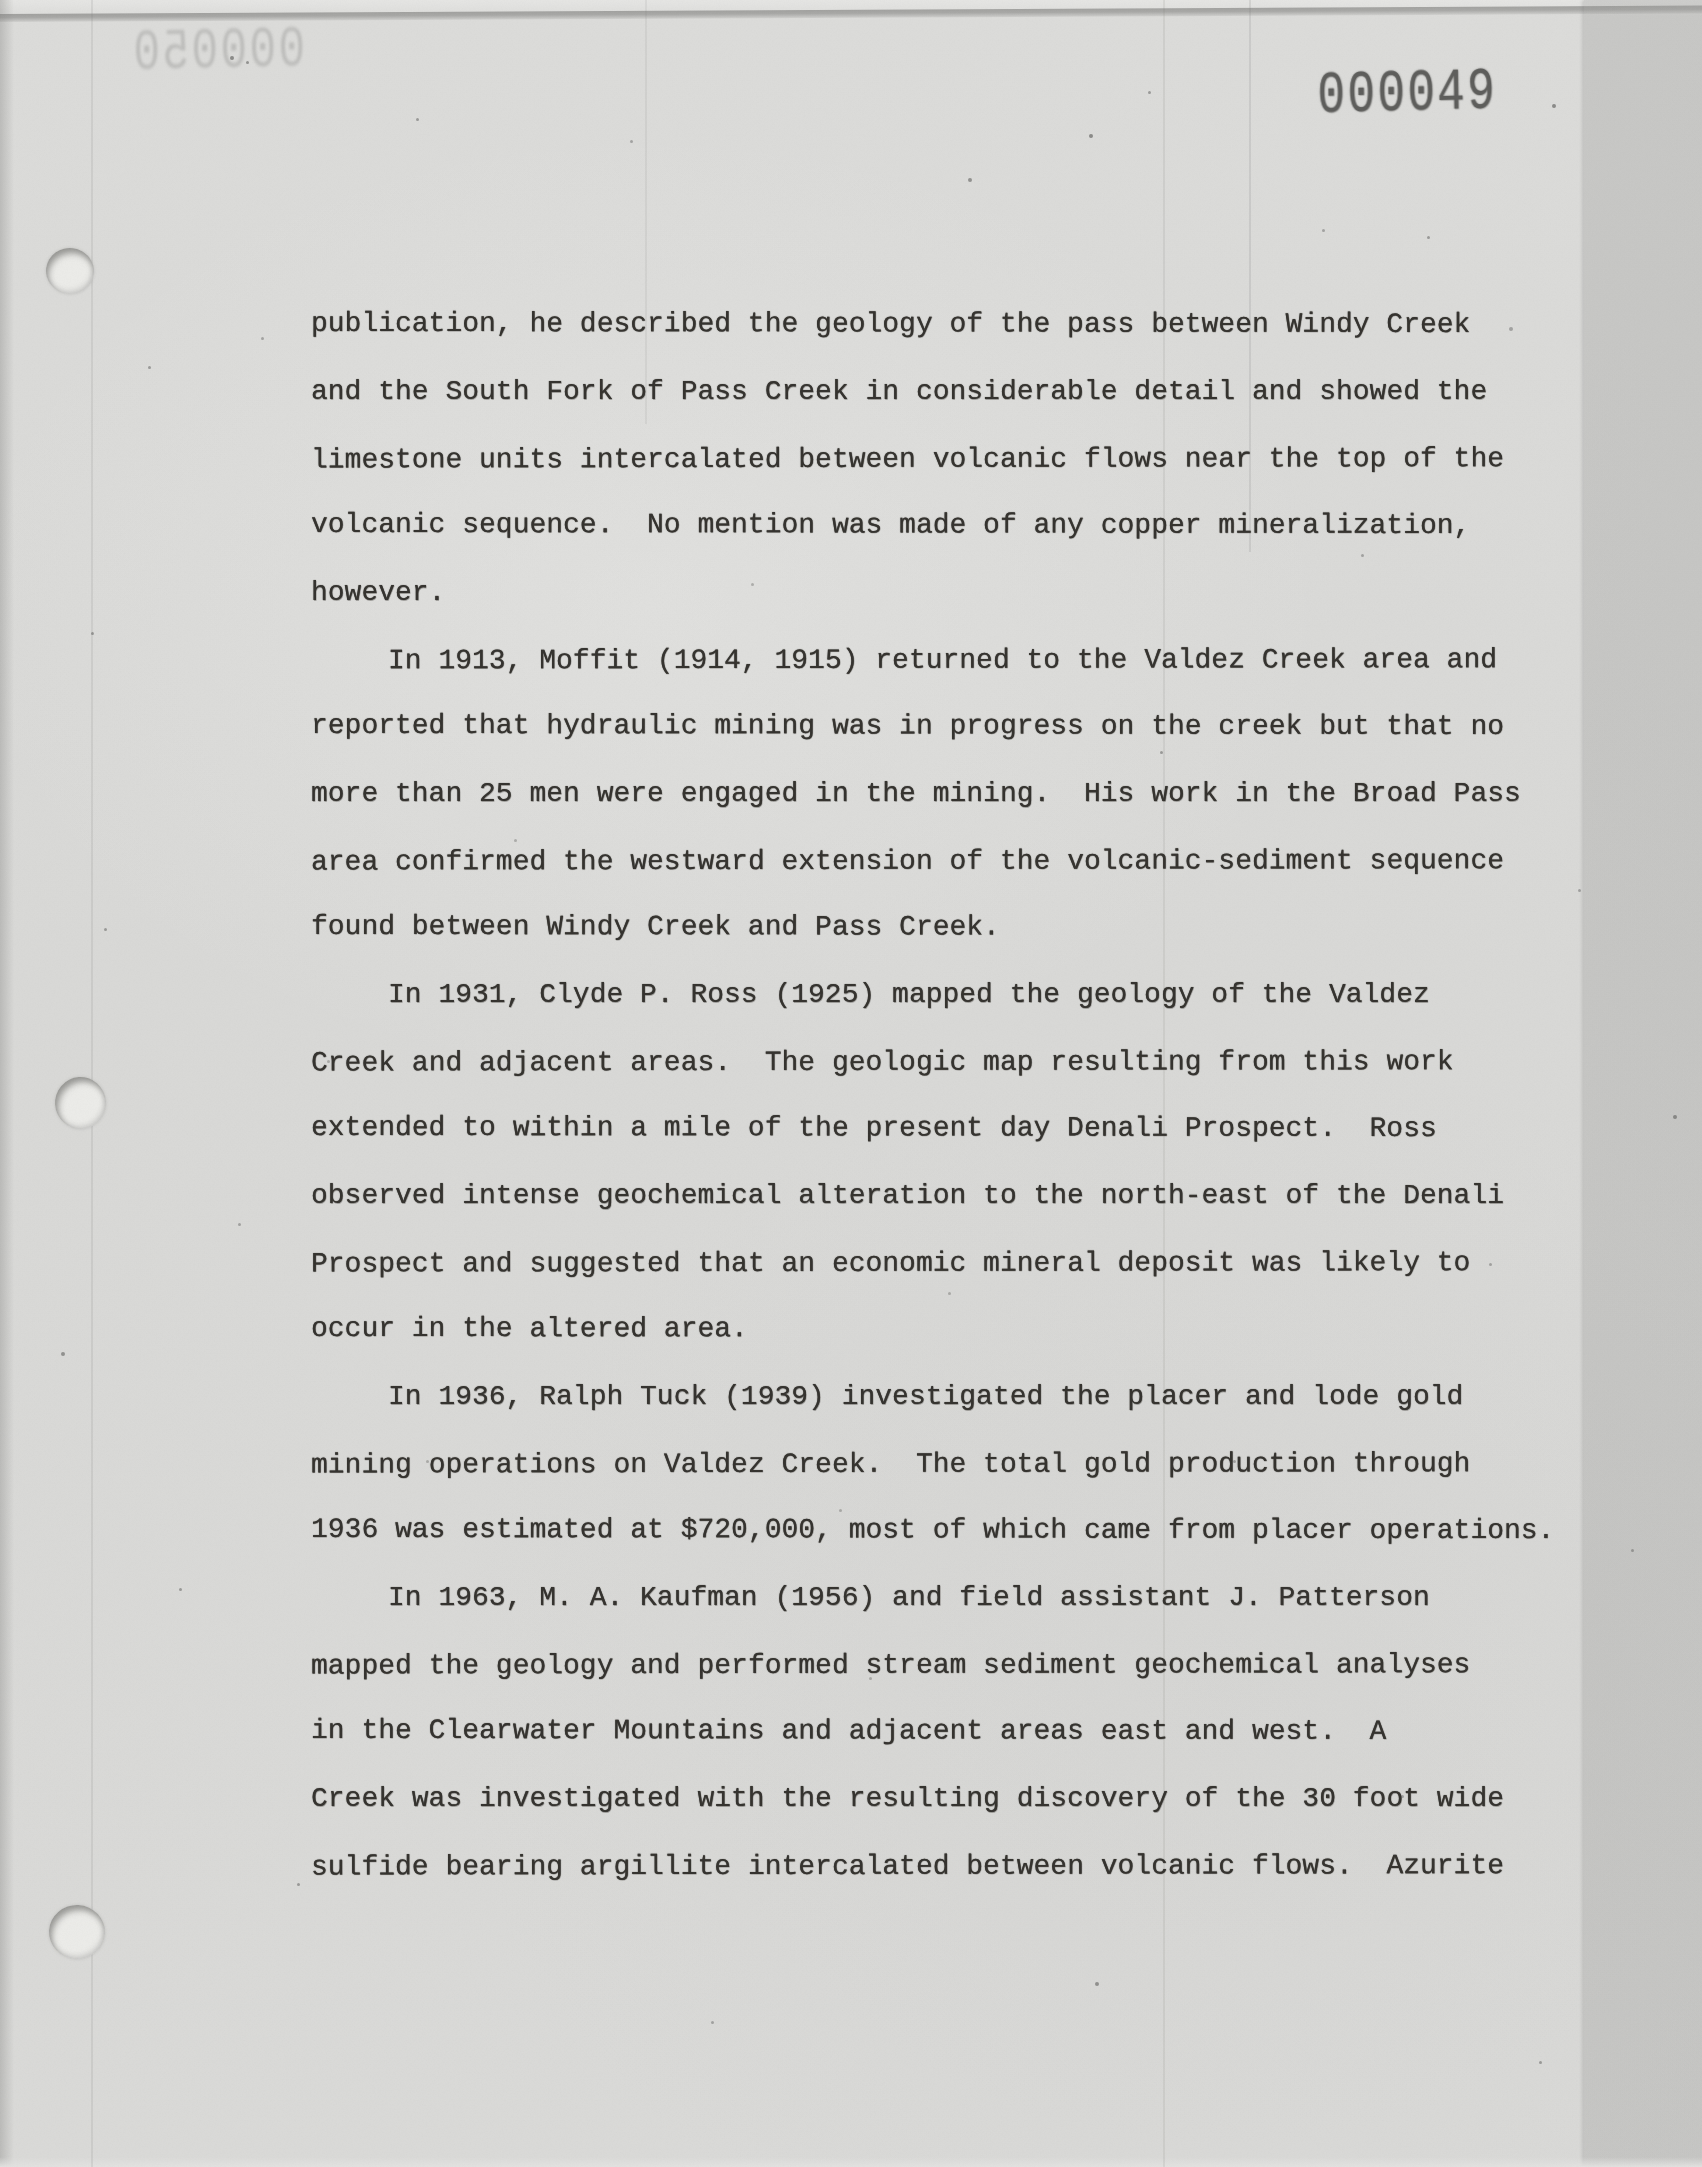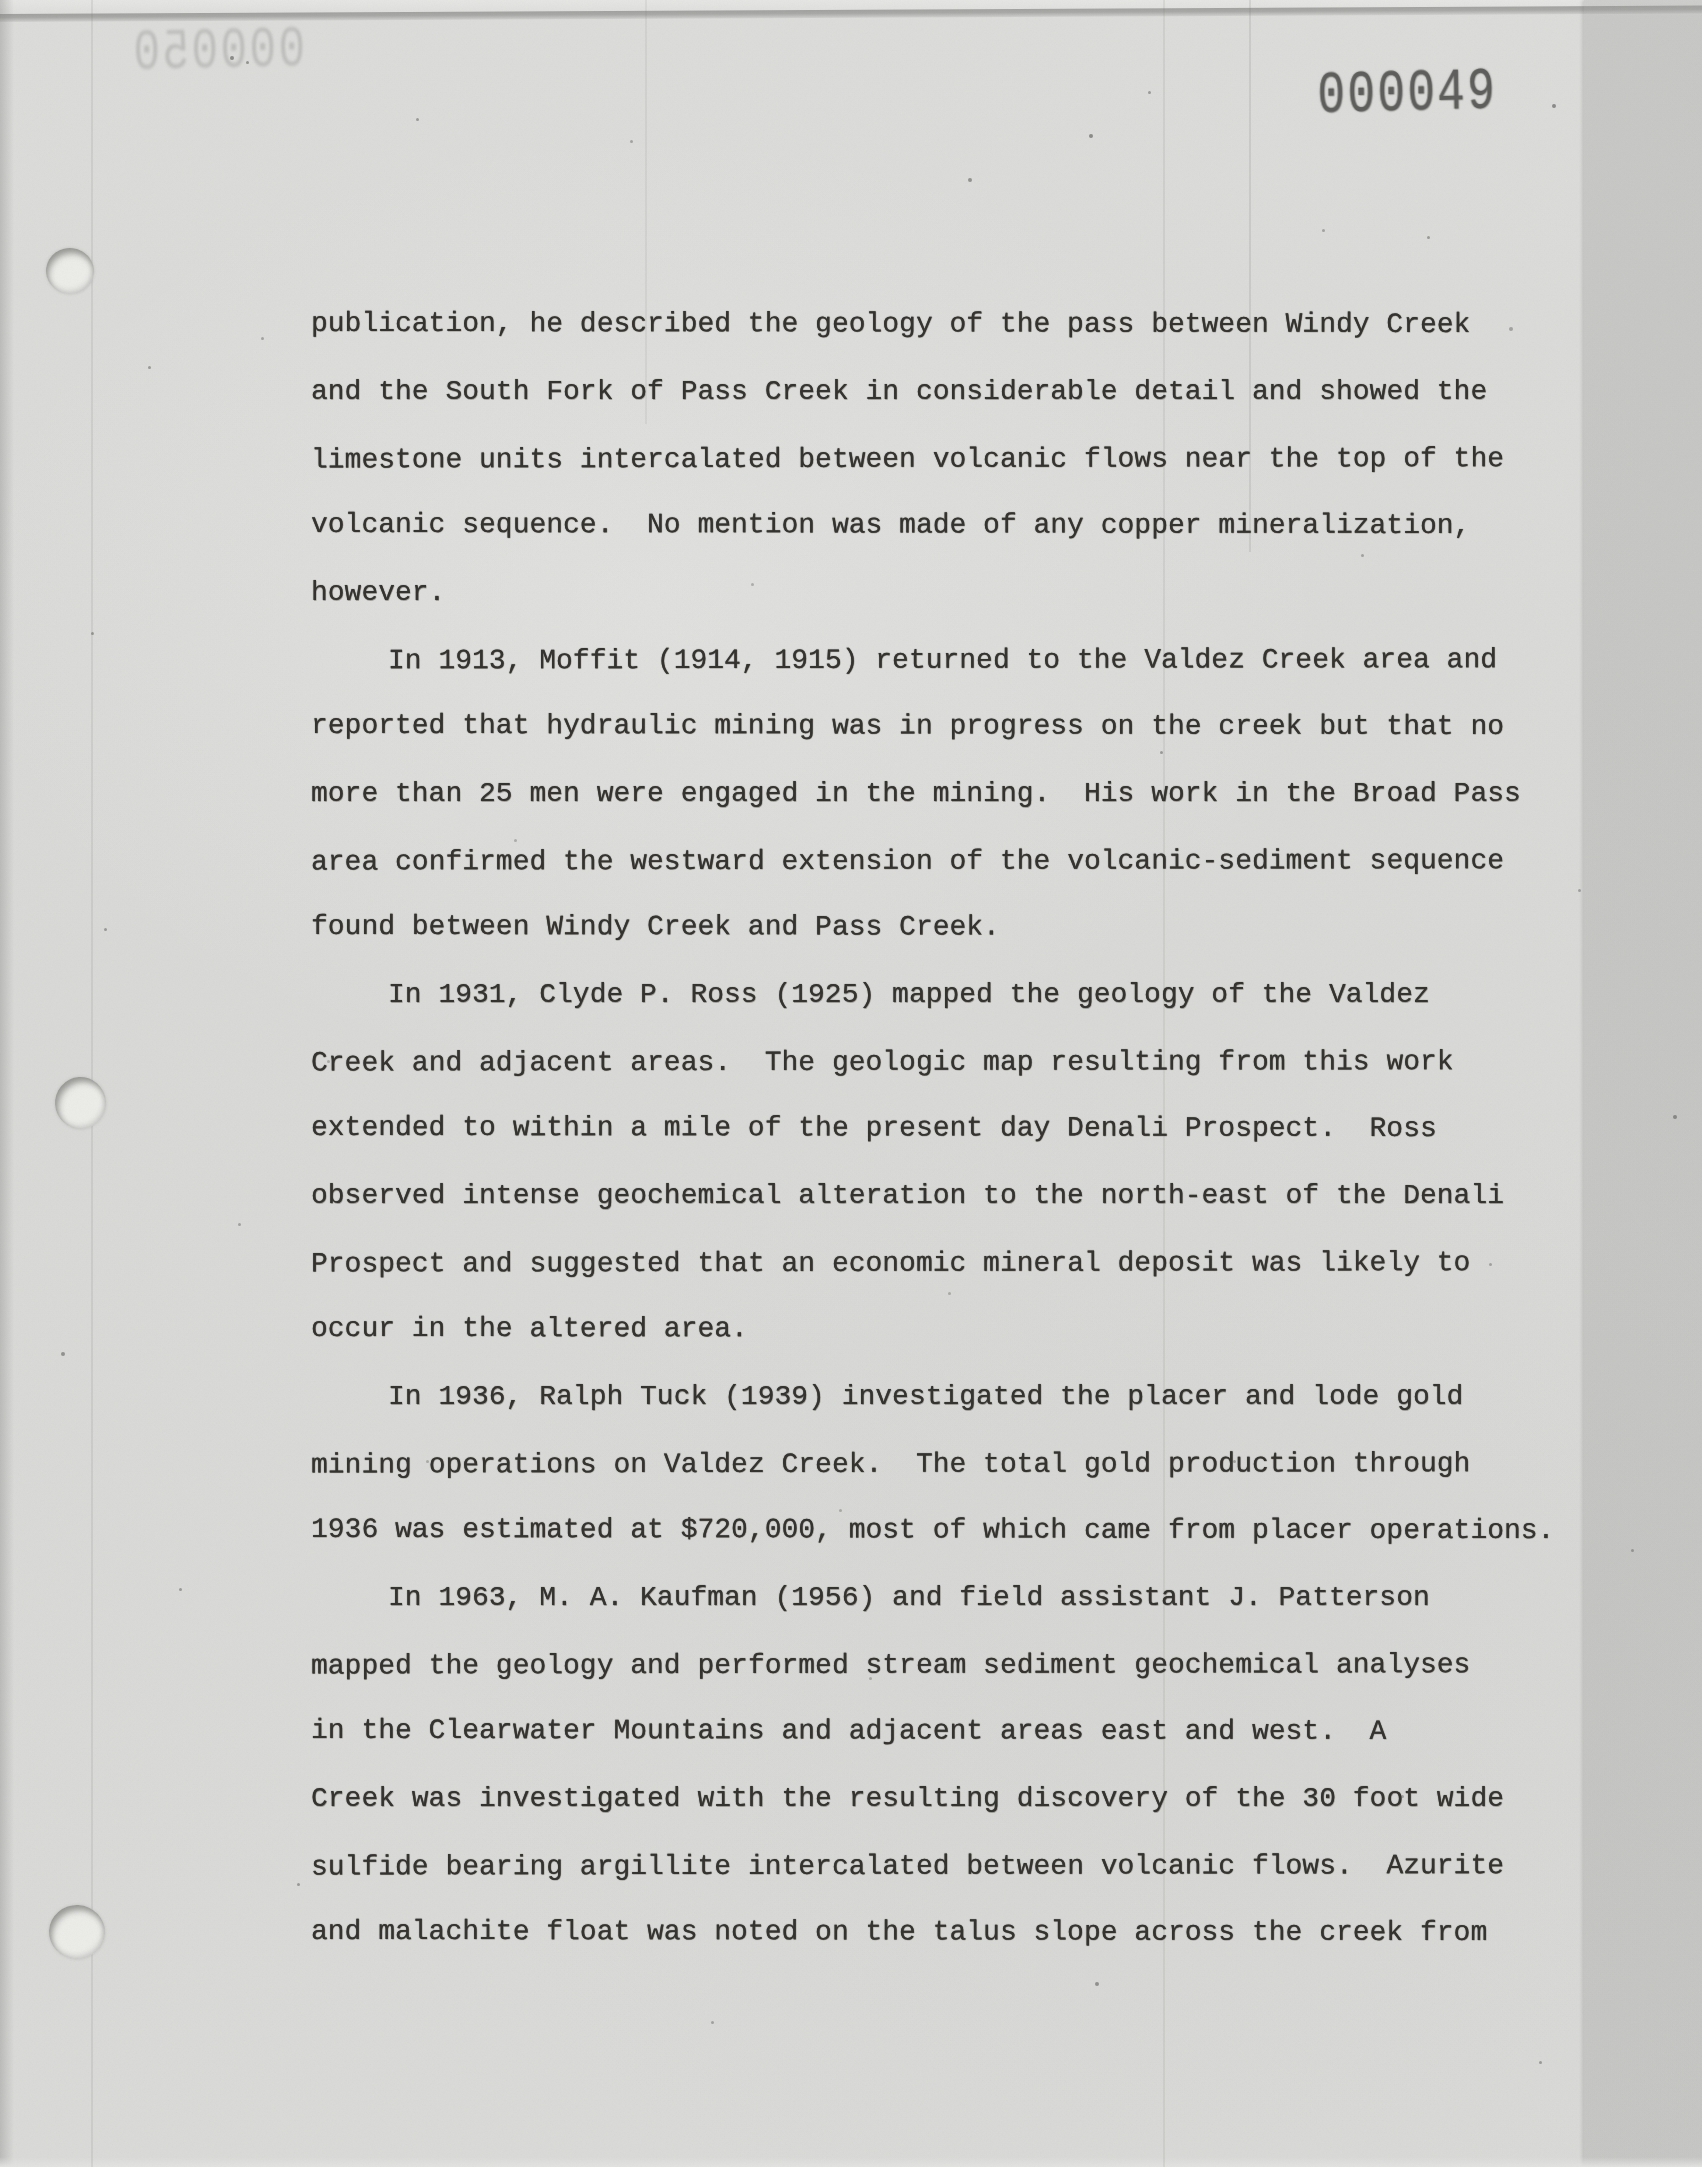--- a/index.html
+++ b/index.html
@@ -129,21 +129,20 @@
       <div class="line">Prospect and suggested that an economic mineral deposit was likely to</div>
       <div class="line">occur in the altered area.</div>
       <div class="line indent">In 1936, Ralph Tuck (1939) investigated the placer and lode gold</div>
       <div class="line">mining operations on Valdez Creek.  The total gold production through</div>
       <div class="line">1936 was estimated at $720,000, most of which came from placer operations.</div>
       <div class="line indent">In 1963, M. A. Kaufman (1956) and field assistant J. Patterson</div>
       <div class="line">mapped the geology and performed stream sediment geochemical analyses</div>
       <div class="line">in the Clearwater Mountains and adjacent areas east and west.  A</div>
       <div class="line">Creek was investigated with the resulting discovery of the 30 foot wide</div>
       <div class="line">sulfide bearing argillite intercalated between volcanic flows.  Azurite</div>
-      <div class="line">and malachite float was noted on the talus slope across the creek from</div>
     </div>
 
   <div id="specks">
       <div class="speck" style="left: 230px; top: 56px; width: 3.9px; height: 3.9px; opacity: 0.5;"></div>
       <div class="speck" style="left: 416px; top: 118px; width: 3px; height: 3px; opacity: 0.4;"></div>
       <div class="speck" style="left: 630px; top: 140px; width: 3px; height: 3px; opacity: 0.35;"></div>
       <div class="speck" style="left: 968px; top: 178px; width: 3.9px; height: 3.9px; opacity: 0.45;"></div>
       <div class="speck" style="left: 1148px; top: 91px; width: 3px; height: 3px; opacity: 0.4;"></div>
       <div class="speck" style="left: 1552px; top: 104px; width: 3.9px; height: 3.9px; opacity: 0.5;"></div>
       <div class="speck" style="left: 1427px; top: 236px; width: 3px; height: 3px; opacity: 0.4;"></div>

